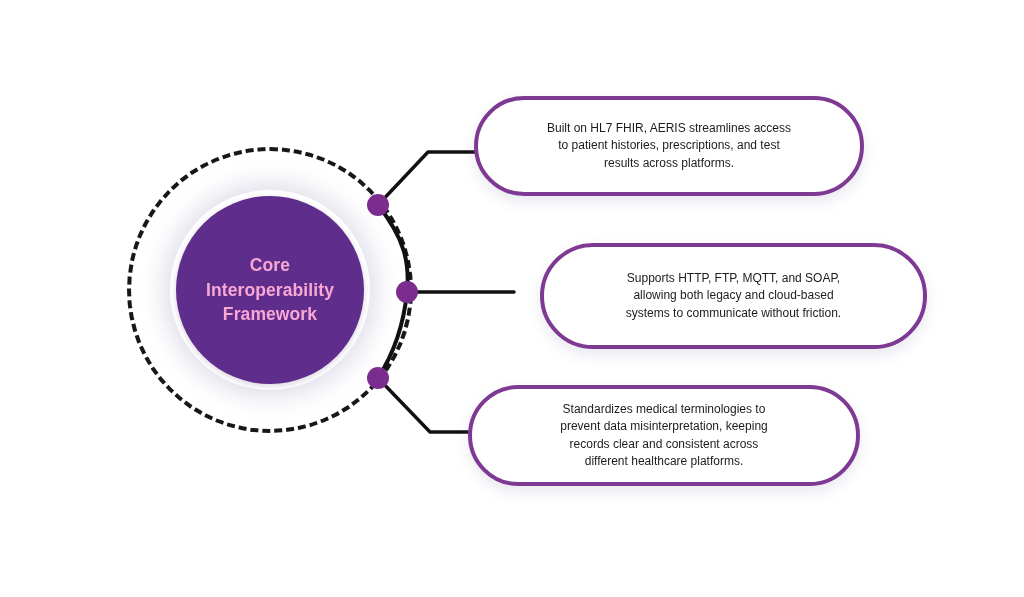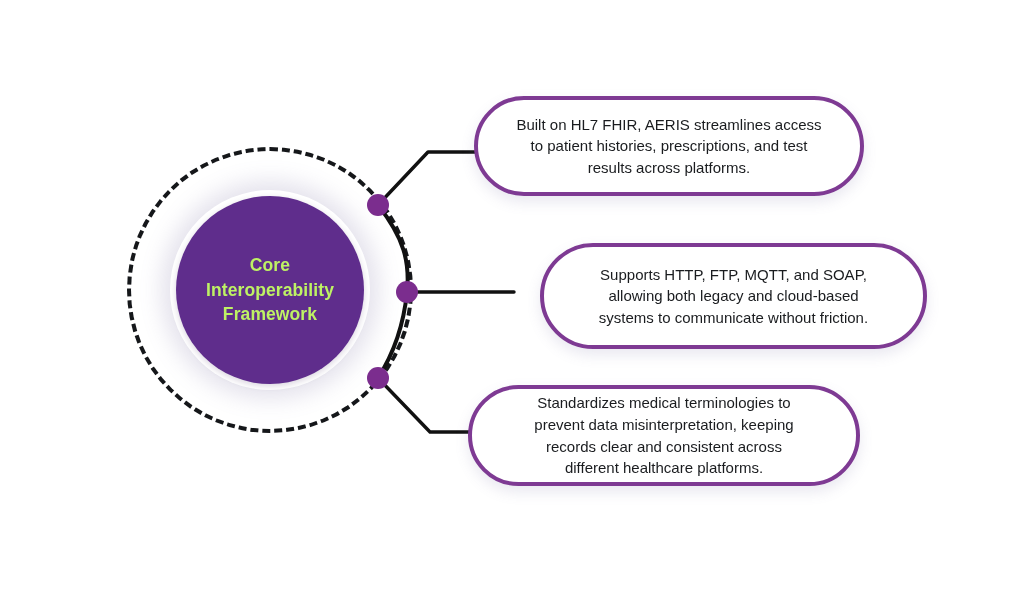--- a/index.html
+++ b/index.html
@@ -63,21 +63,21 @@
     width: 188px;
     height: 188px;
     border-radius: 50%;
     background: #5f2d8c;
     display: flex;
     align-items: center;
     justify-content: center;
     box-shadow: 0 2px 6px rgba(40,10,70,0.18);
   }
   .hub-label {
-    color: #bef264;
+    color: #f9a8d4;
     font-size: 17.5px;
     font-weight: bold;
     line-height: 1.42;
     text-align: center;
     letter-spacing: 0.1px;
     white-space: pre-line;
     padding: 0 12px;
   }
 
   
@@ -96,21 +96,21 @@
     background: #ffffff;
     border: 4px solid #7e3a93;
     border-radius: 999px;
     display: flex;
     align-items: center;
     justify-content: center;
     box-shadow: 0 6px 14px rgba(120,110,160,0.16);
   }
   .pill-text {
     color: #1a1c1f;
-    font-size: 15px;
+    font-size: 12px;
     line-height: 1.44;
     text-align: center;
     white-space: pre-line;
     padding: 0 22px;
   }
 
   .pill-1 { left: 474px; top:  96px; width: 390px; height: 100px; }
   .pill-2 { left: 540px; top: 243px; width: 387px; height: 106px; }
   .pill-3 { left: 468px; top: 385px; width: 392px; height: 101px; }
 </style>

